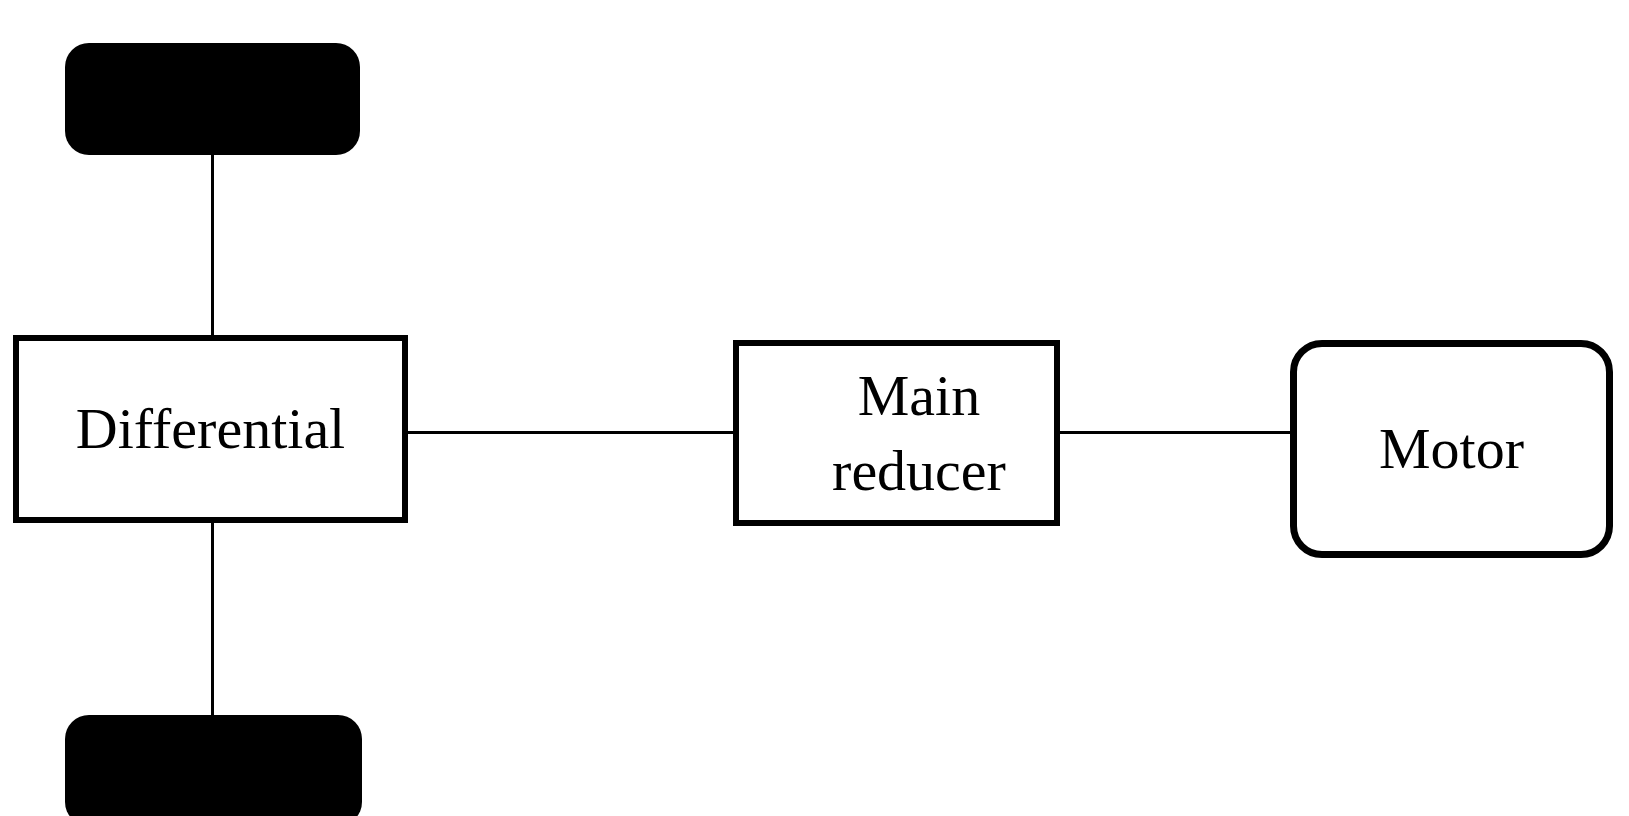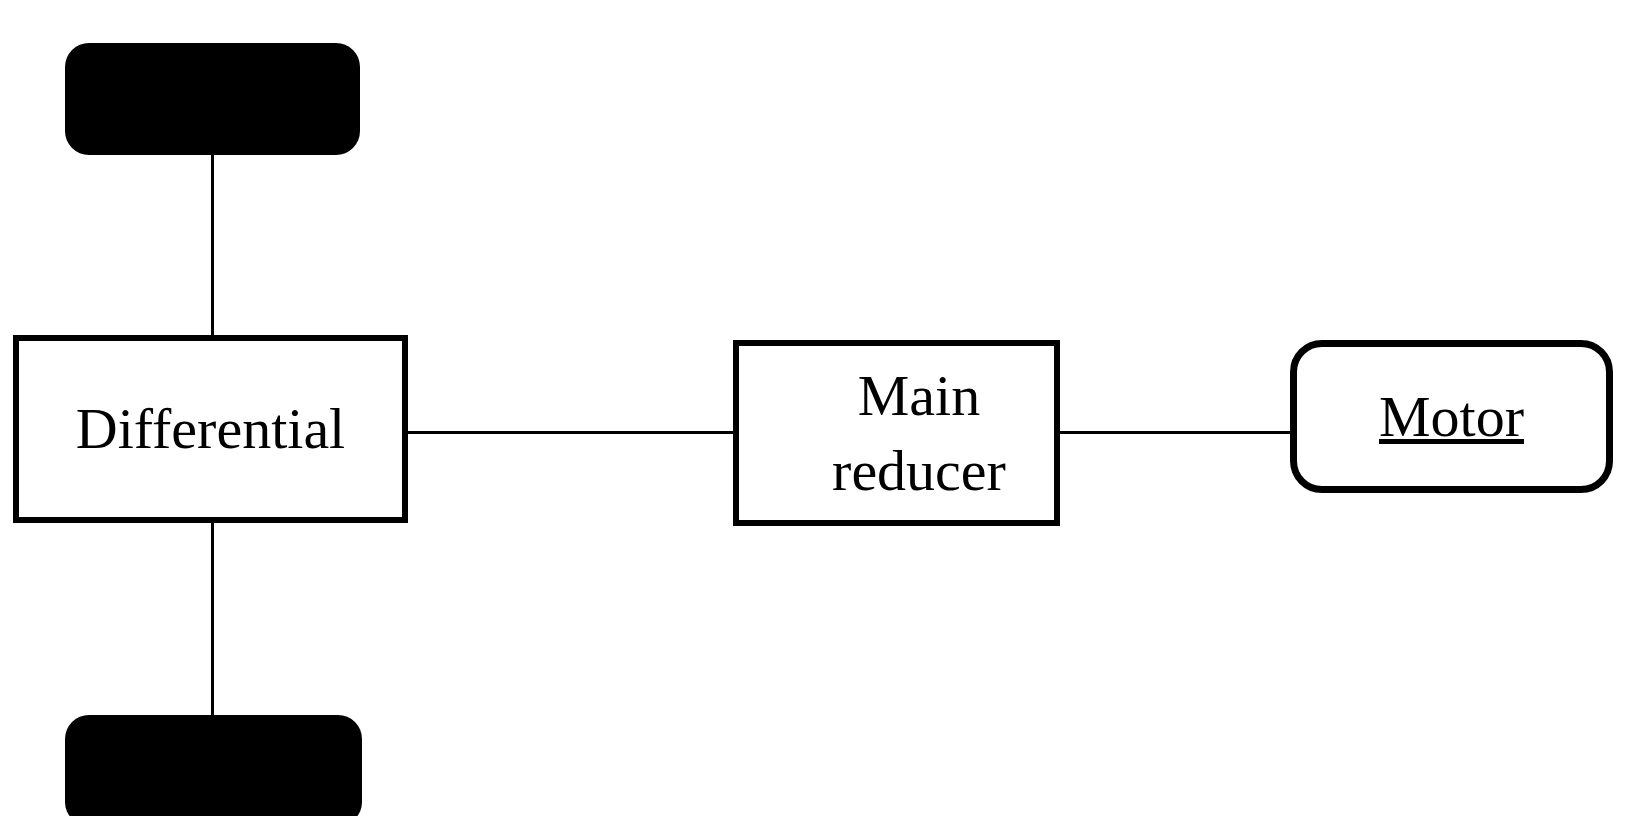--- a/index.html
+++ b/index.html
@@ -49,24 +49,23 @@
   .main-reducer {
     left: 733px; top: 312px;
     width: 327px; height: 186px; padding-left: 45px;
   }
   .main-reducer .node-label {
     display: inline-block;
     max-width: 240px; 
   }
   .motor {
     left: 1290px; top: 312px;
-    width: 323px; height: 153px;
+    width: 323px; height: 218px;
     border-width: 7px;
     border-radius: 32px;
-    text-decoration: underline;
   }
   .connector {
     position: absolute;
     background: #000000;
   }
   .connector.v { width: 3px; }
   .connector.h { height: 3px; }
   .conn-wheel-top {
     left: 211px; top: 126px; height: 183px;
   }

